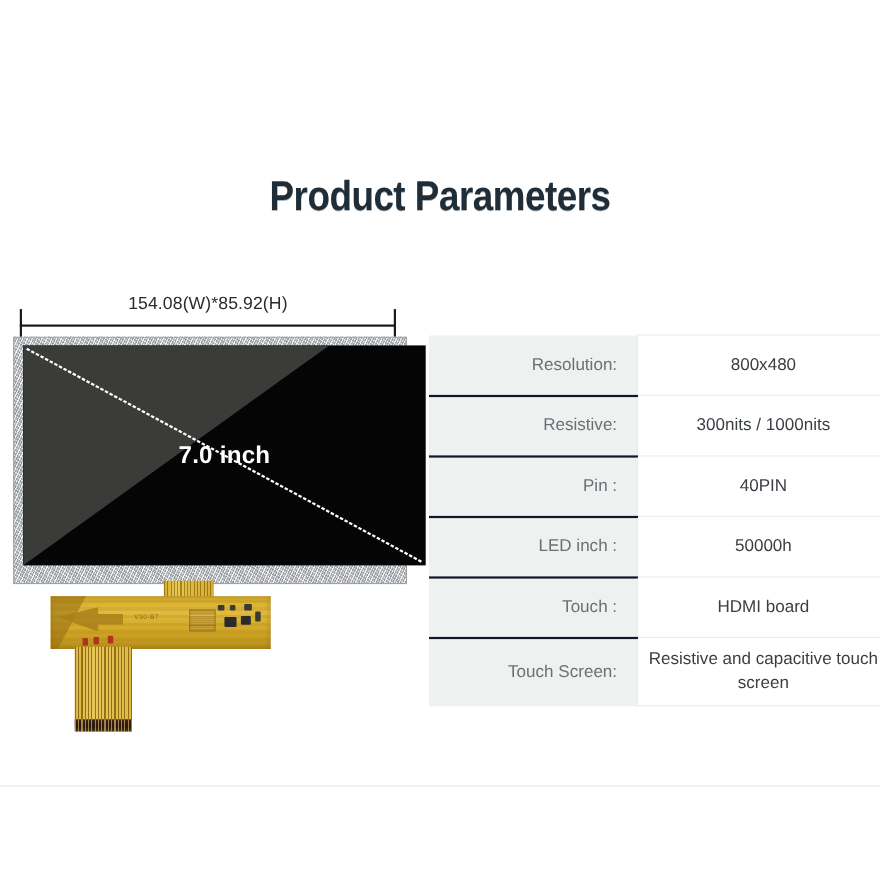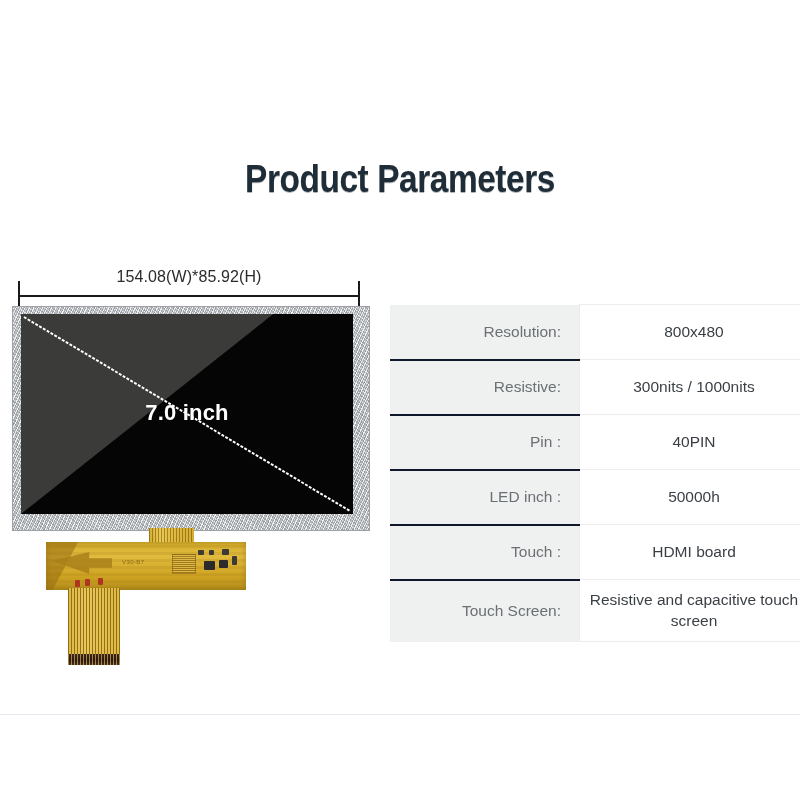--- a/index.html
+++ b/index.html
@@ -82,21 +82,21 @@
     background:
       repeating-linear-gradient(115deg, rgba(255,255,255,0.75) 0 1px, rgba(140,145,150,0.45) 1px 2px, rgba(255,255,255,0.2) 2px 3px, rgba(110,115,120,0.3) 3px 4px),
       repeating-linear-gradient(35deg, rgba(255,255,255,0.5) 0 1px, rgba(120,126,132,0.35) 1px 3px),
       linear-gradient(180deg, #c9ccce 0%, #b9bdc0 45%, #c4c7c9 100%);
     box-shadow: inset 0 0 0 1px #9ea2a6;
   }
   #lcd-screen {
     position: absolute;
     left: 9px;
     top: 8px;
-    width: 332px;
+    width: 366px;
     height: 200px;
     background: #050505;
     overflow: hidden;
   }
   #screen-reflection {
     position: absolute;
     left: 0;
     top: 0;
     width: 100%;
     height: 100%;

